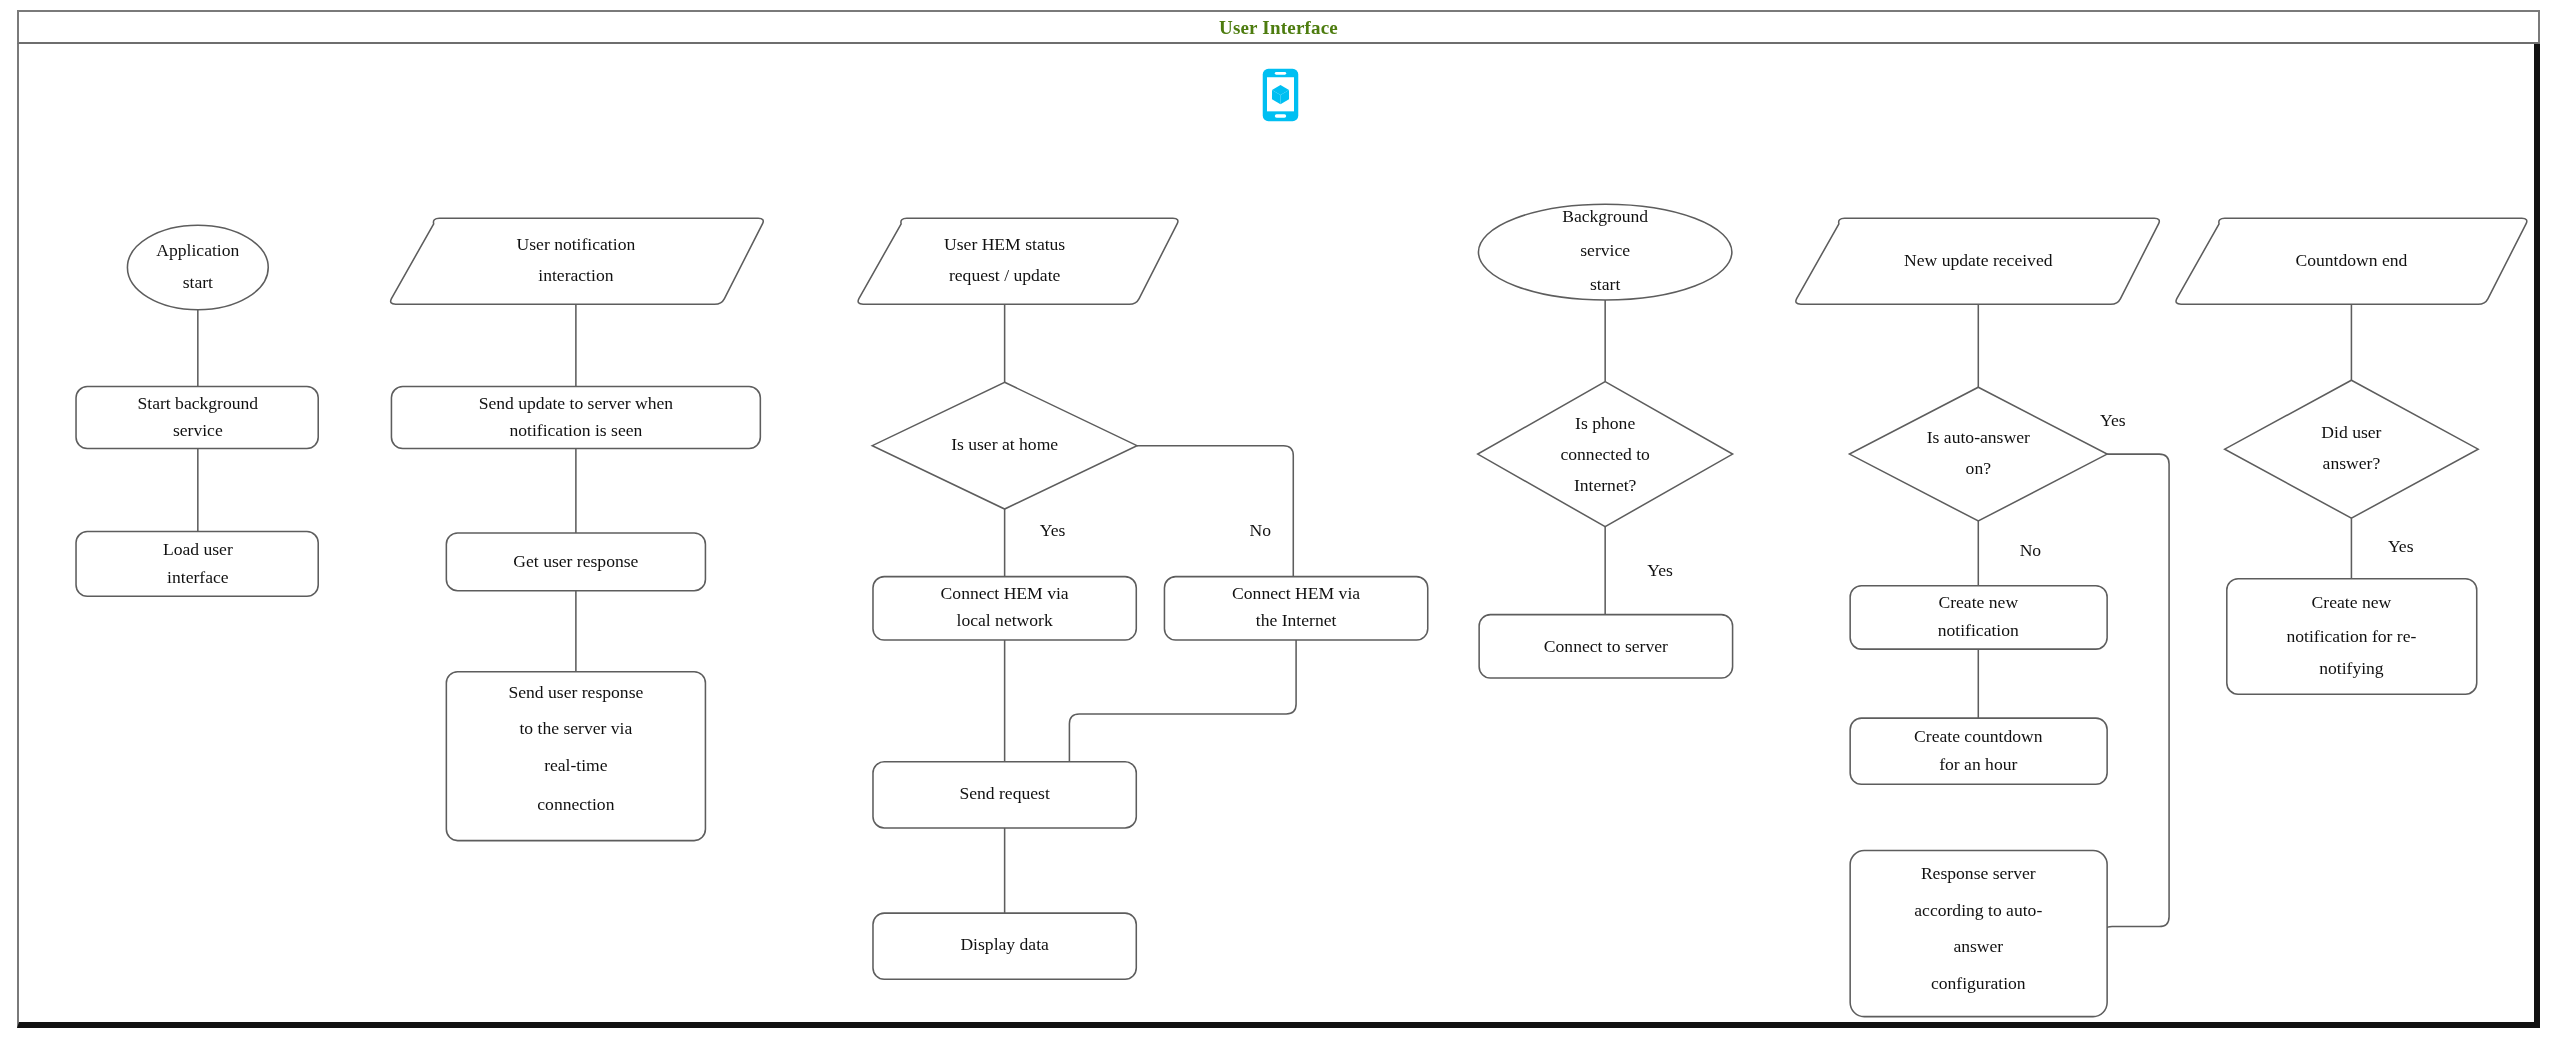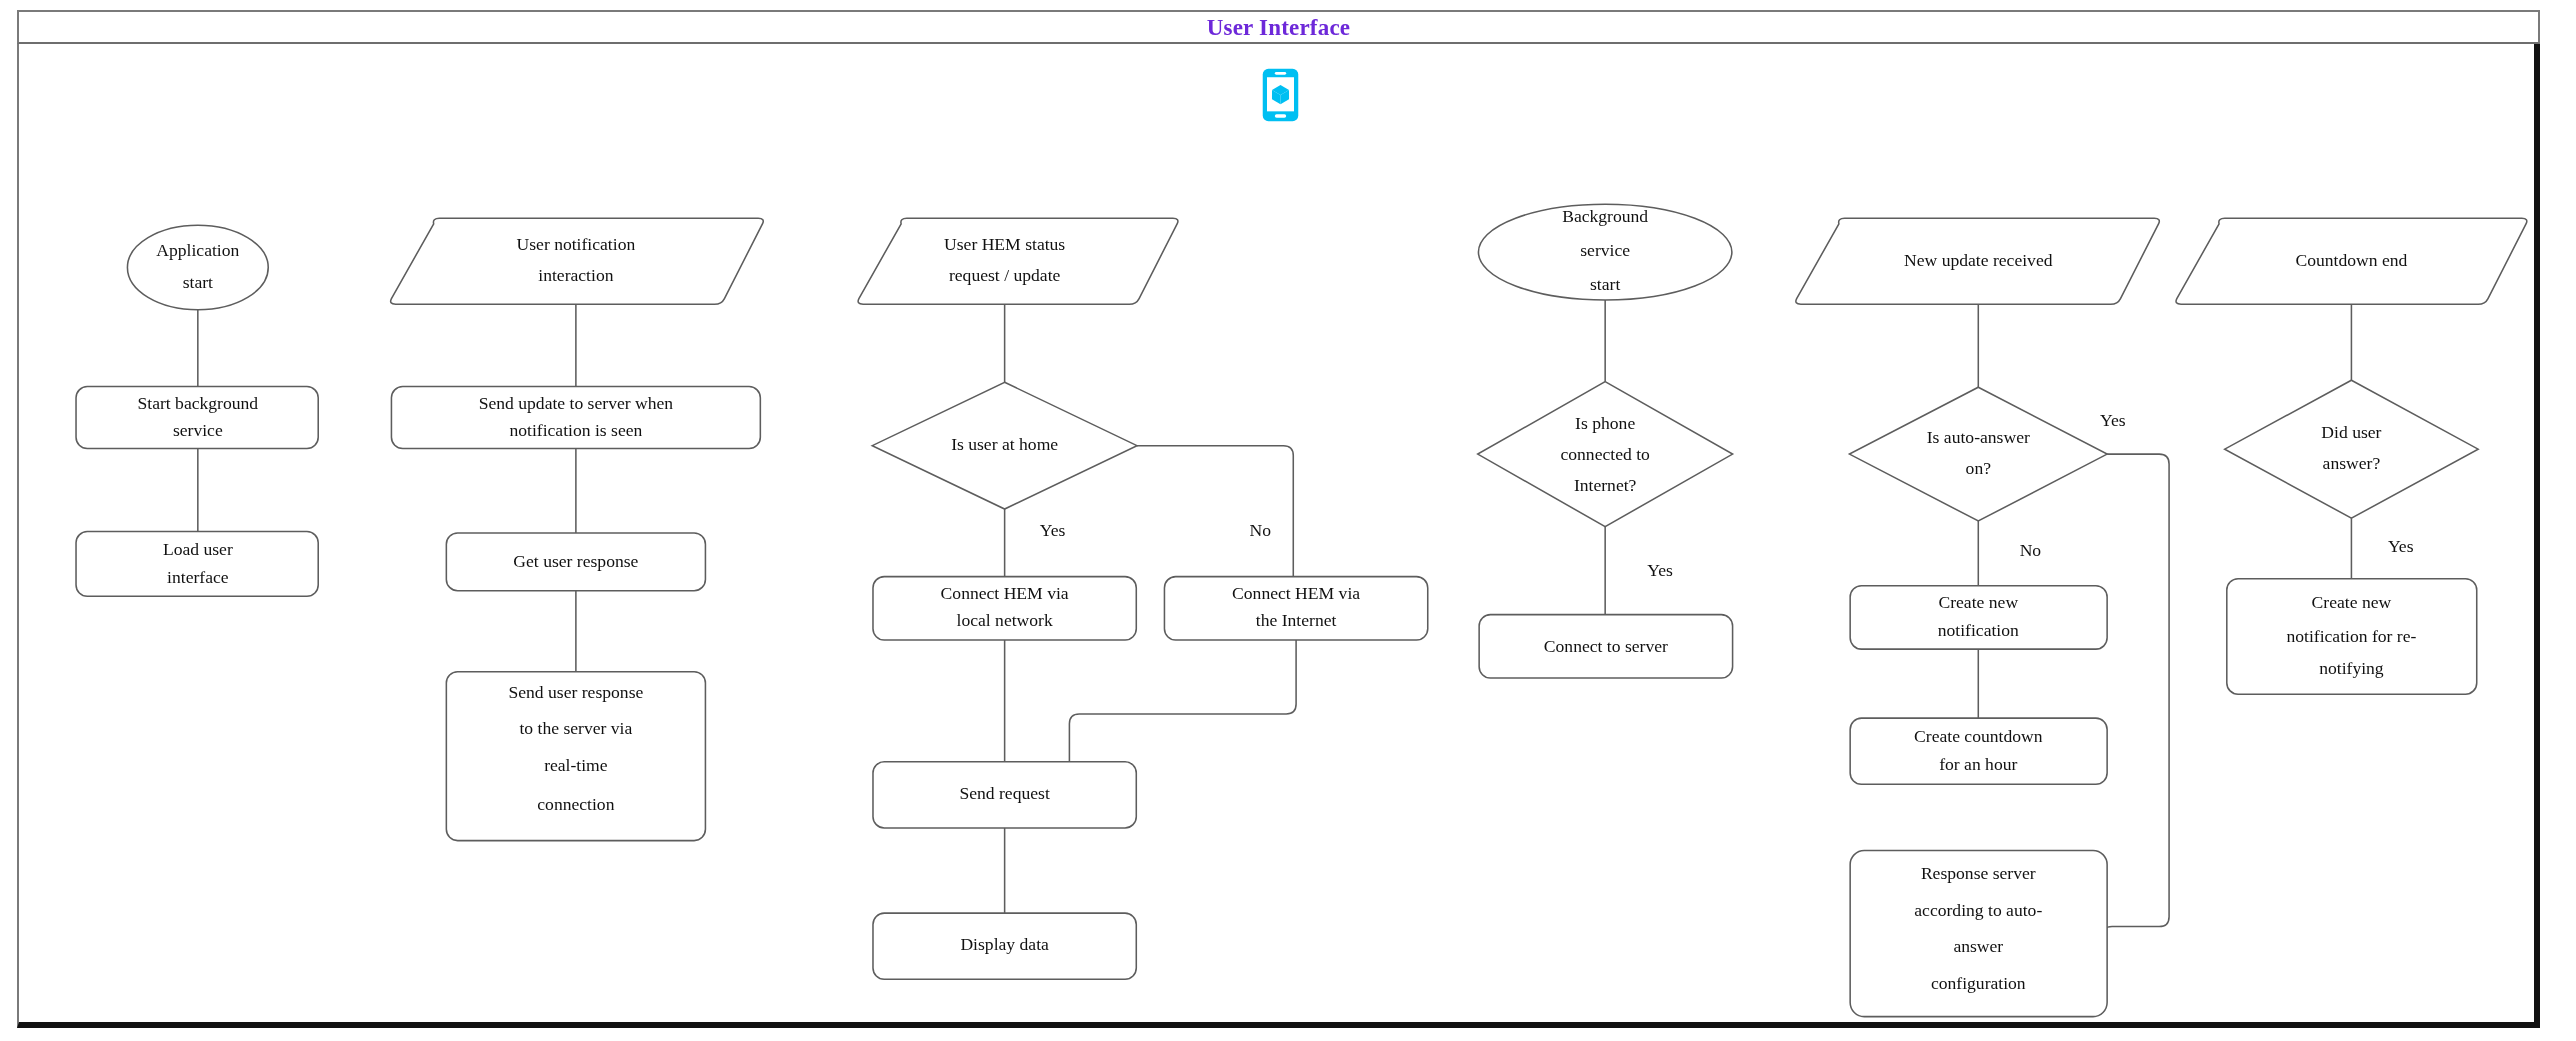--- a/index.html
+++ b/index.html
@@ -15,22 +15,22 @@
     box-sizing:border-box;background:#ffffff;
   }
   .title-bar{
     position:absolute;left:17px;top:10px;width:2523px;height:34px;
     border-top:2.1px solid #7a7a7a;border-bottom:2.8px solid #6e6e6e;
     border-left:2.1px solid #7a7a7a;border-right:2.1px solid #7a7a7a;
     box-sizing:border-box;background:#ffffff;
     display:flex;align-items:center;justify-content:center;
   }
   .title-text{
-    font-family:"Liberation Serif", serif;font-weight:bold;font-size:23px;
-    color:#6d28d9;letter-spacing:0.2px;line-height:1;
+    font-family:"Liberation Serif", serif;font-weight:bold;font-size:19px;
+    color:#4d7c0f;letter-spacing:0.2px;line-height:1;
   }
 
   
   .phone-icon{position:absolute;left:1262px;top:68px;width:37px;height:54px;}
 
   svg.flow{position:absolute;left:0;top:0;width:2576px;height:1042px;pointer-events:none;}
   svg.flow text{font-family:"Liberation Serif", serif;fill:#111111;}
   .shp{fill:#ffffff;stroke:#5d5d5d;stroke-width:2.2;}
   .lnk{fill:none;stroke:#5d5d5d;stroke-width:2.2;}
   .nodetxt{font-size:25px;text-anchor:middle;dominant-baseline:middle;}

